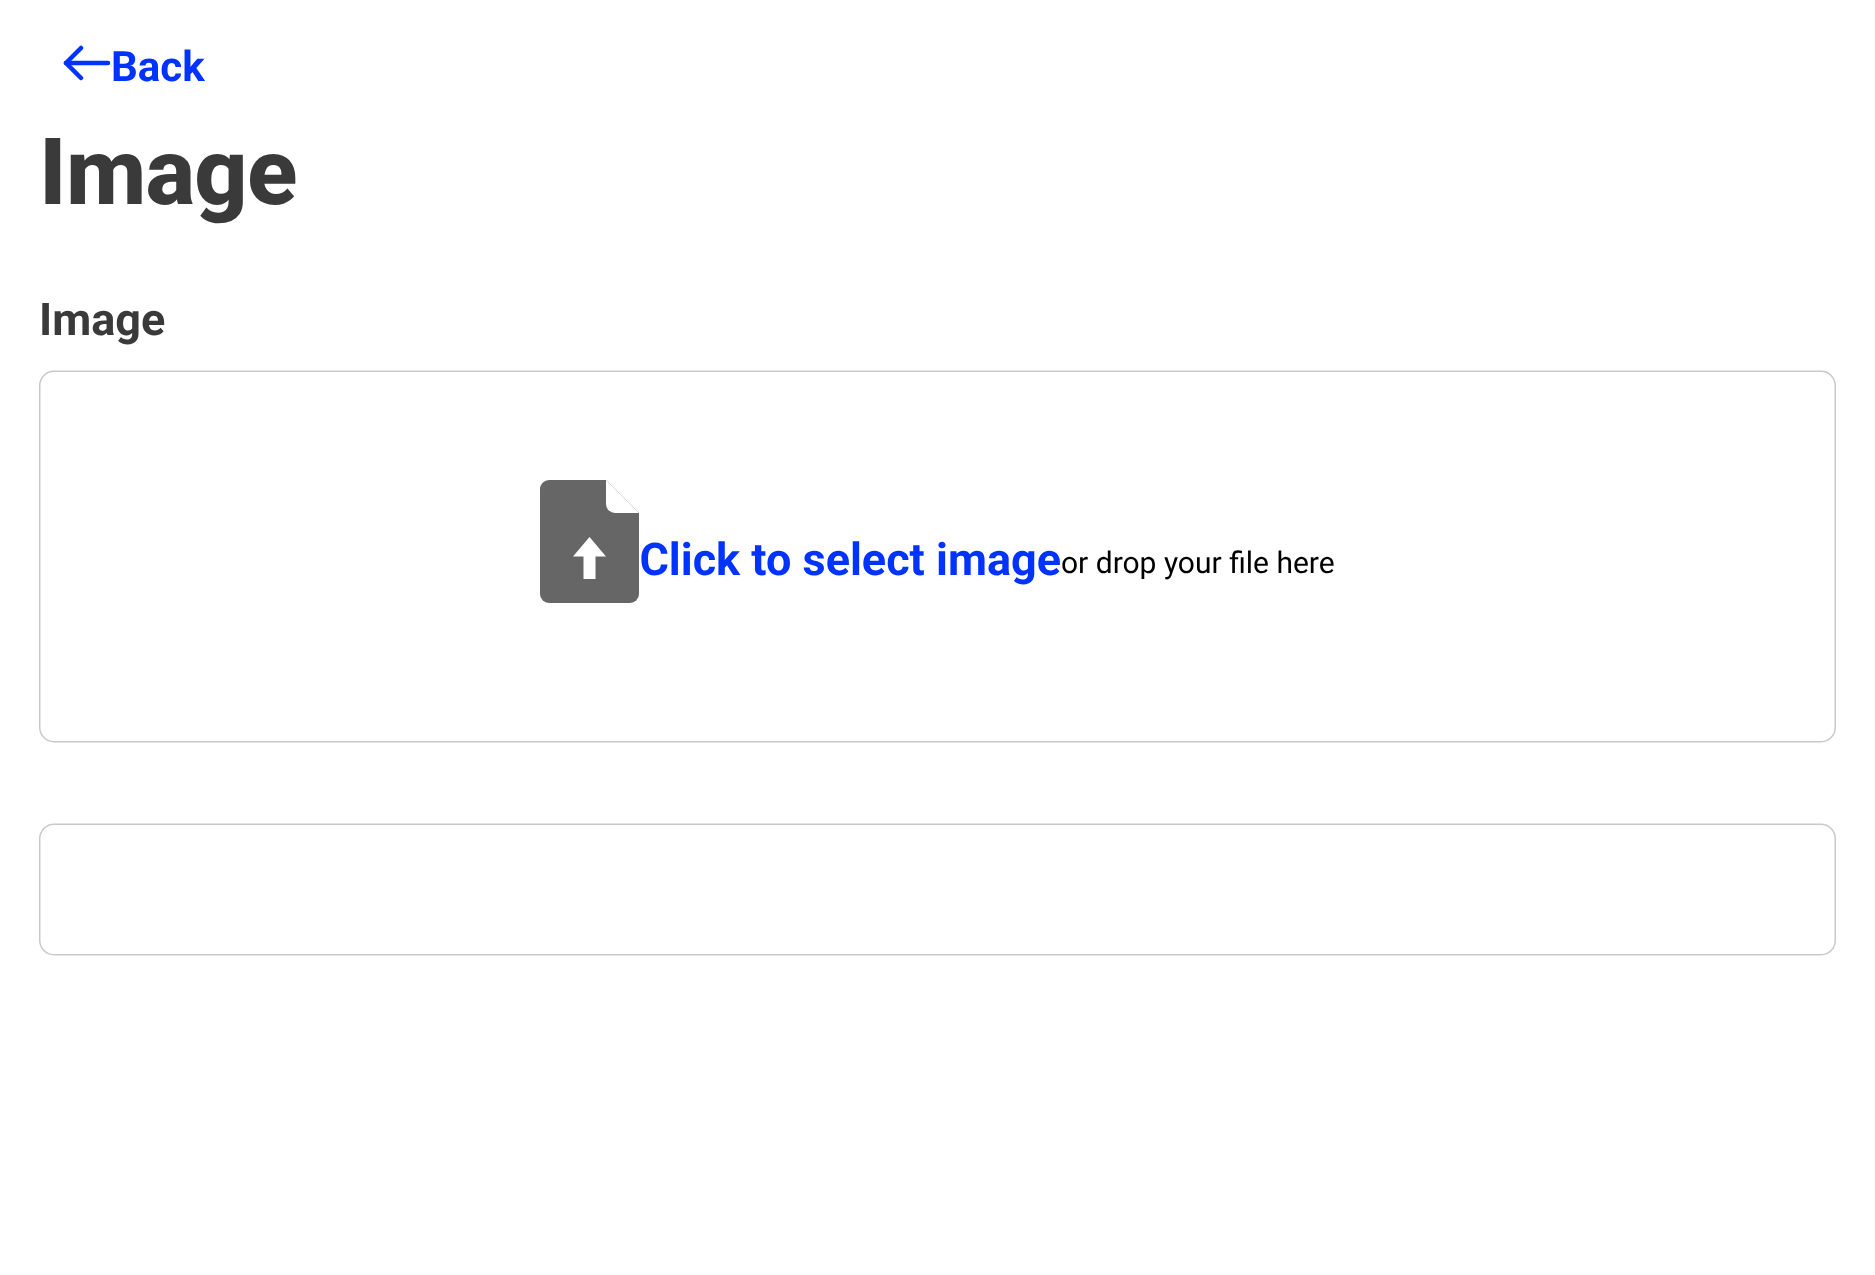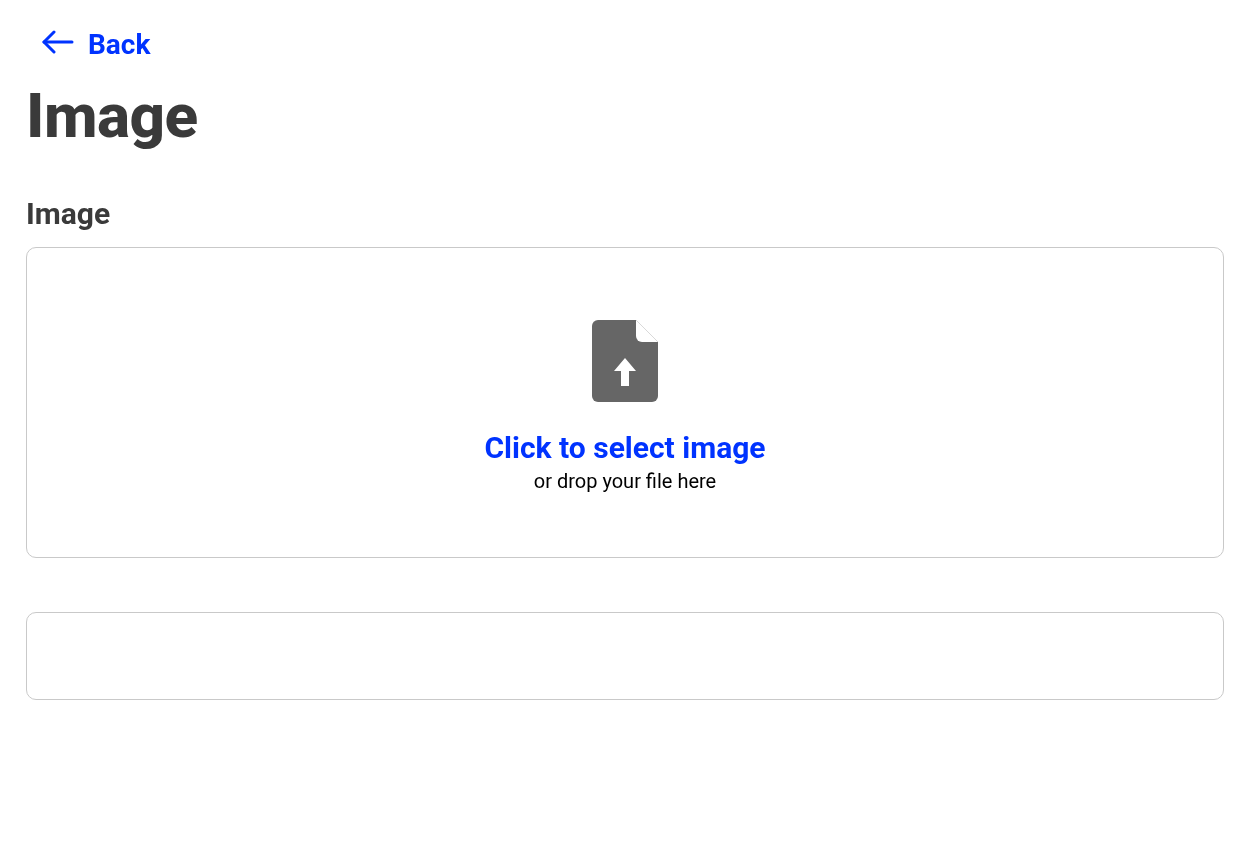--- a/index.html
+++ b/index.html
@@ -9,21 +9,20 @@
     }
     body {
       font-family: -apple-system, BlinkMacSystemFont, "Segoe UI", Roboto, Helvetica, Arial, sans-serif;
       background: #ffffff;
       padding: 28px 26px;
       width: 1250px;
     }
     .back-button {
       display: inline-flex;
       align-items: center;
-      gap: 14px;
       color: #0033ff;
       font-weight: 700;
       font-size: 28px;
       cursor: pointer;
       margin-bottom: 18px;
       margin-left: 16px;
     }
     .back-button svg {
       width: 32px;
       height: 24px;
@@ -38,21 +37,21 @@
     .field-label {
       font-size: 30px;
       font-weight: 700;
       color: #3a3a3a;
       margin-bottom: 16px;
     }
     .dropzone {
       border: 1.5px solid #c9c9c9;
       border-radius: 10px;
       display: flex;
-      flex-direction: column;
+      flex-direction: row;
       align-items: center;
       justify-content: center;
       padding: 72px 20px 64px 20px;
       margin-bottom: 54px;
       cursor: pointer;
     }
     .dropzone-icon {
       margin-bottom: 28px;
     }
     .dropzone-icon svg {

